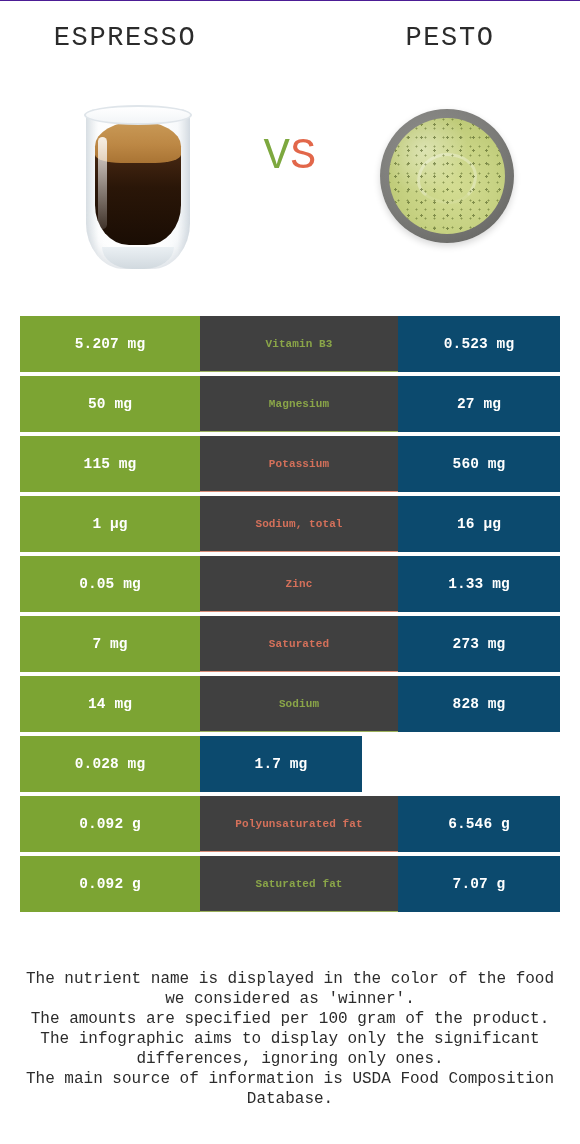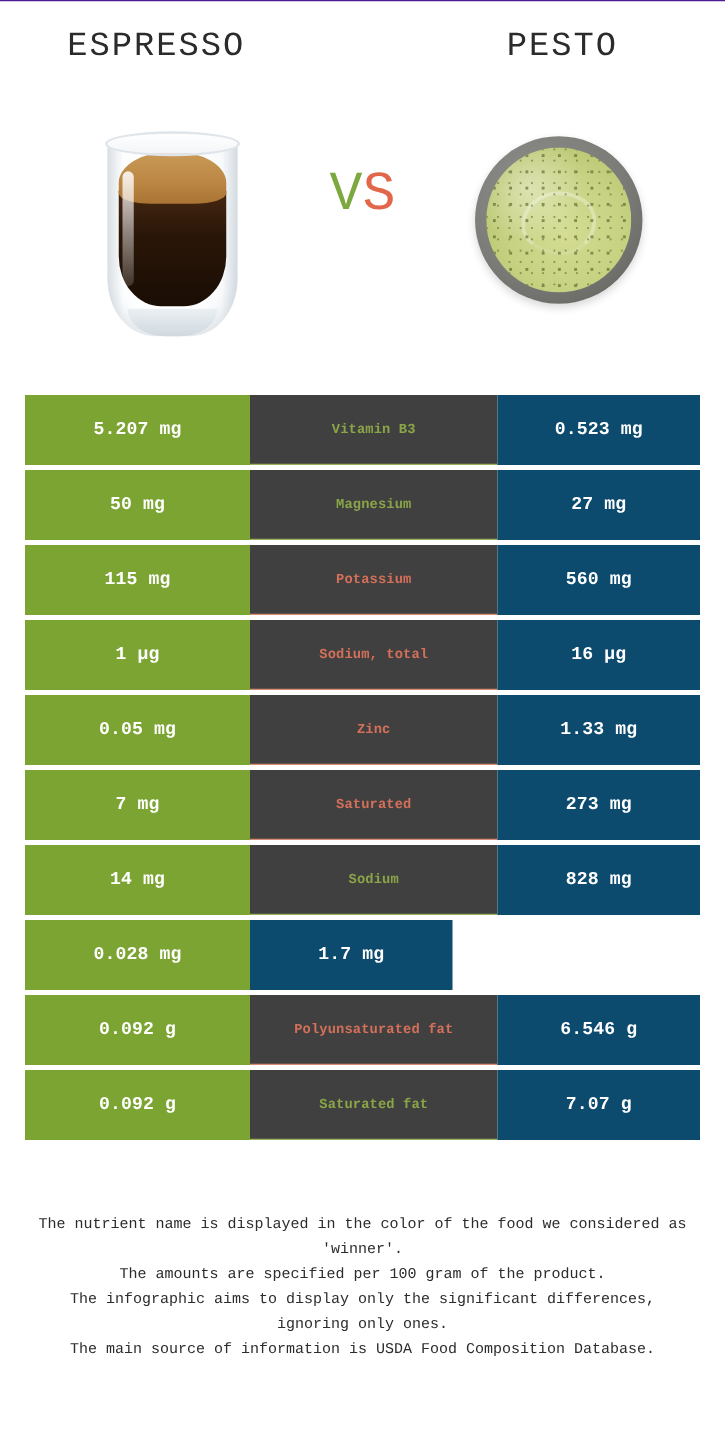--- a/index.html
+++ b/index.html
@@ -214,21 +214,21 @@
   .win-green  .cell.mid { color: #8AA548; border-bottom-color: #9bb05a; }
   .win-orange .cell.mid { color: #D4705A; border-bottom-color: #d98b74; }
 
   
   .footer {
     position: absolute;
     left: 24px;
     right: 24px;
     top: 968px;
     text-align: center;
-    font-size: 12px;
+    font-size: 16px;
     line-height: 20px;
     color: #2c2c2c;
   }
   .footer p { margin: 0; }
 </style>
 </head>
 <body>
 
 <div class="page">
 

